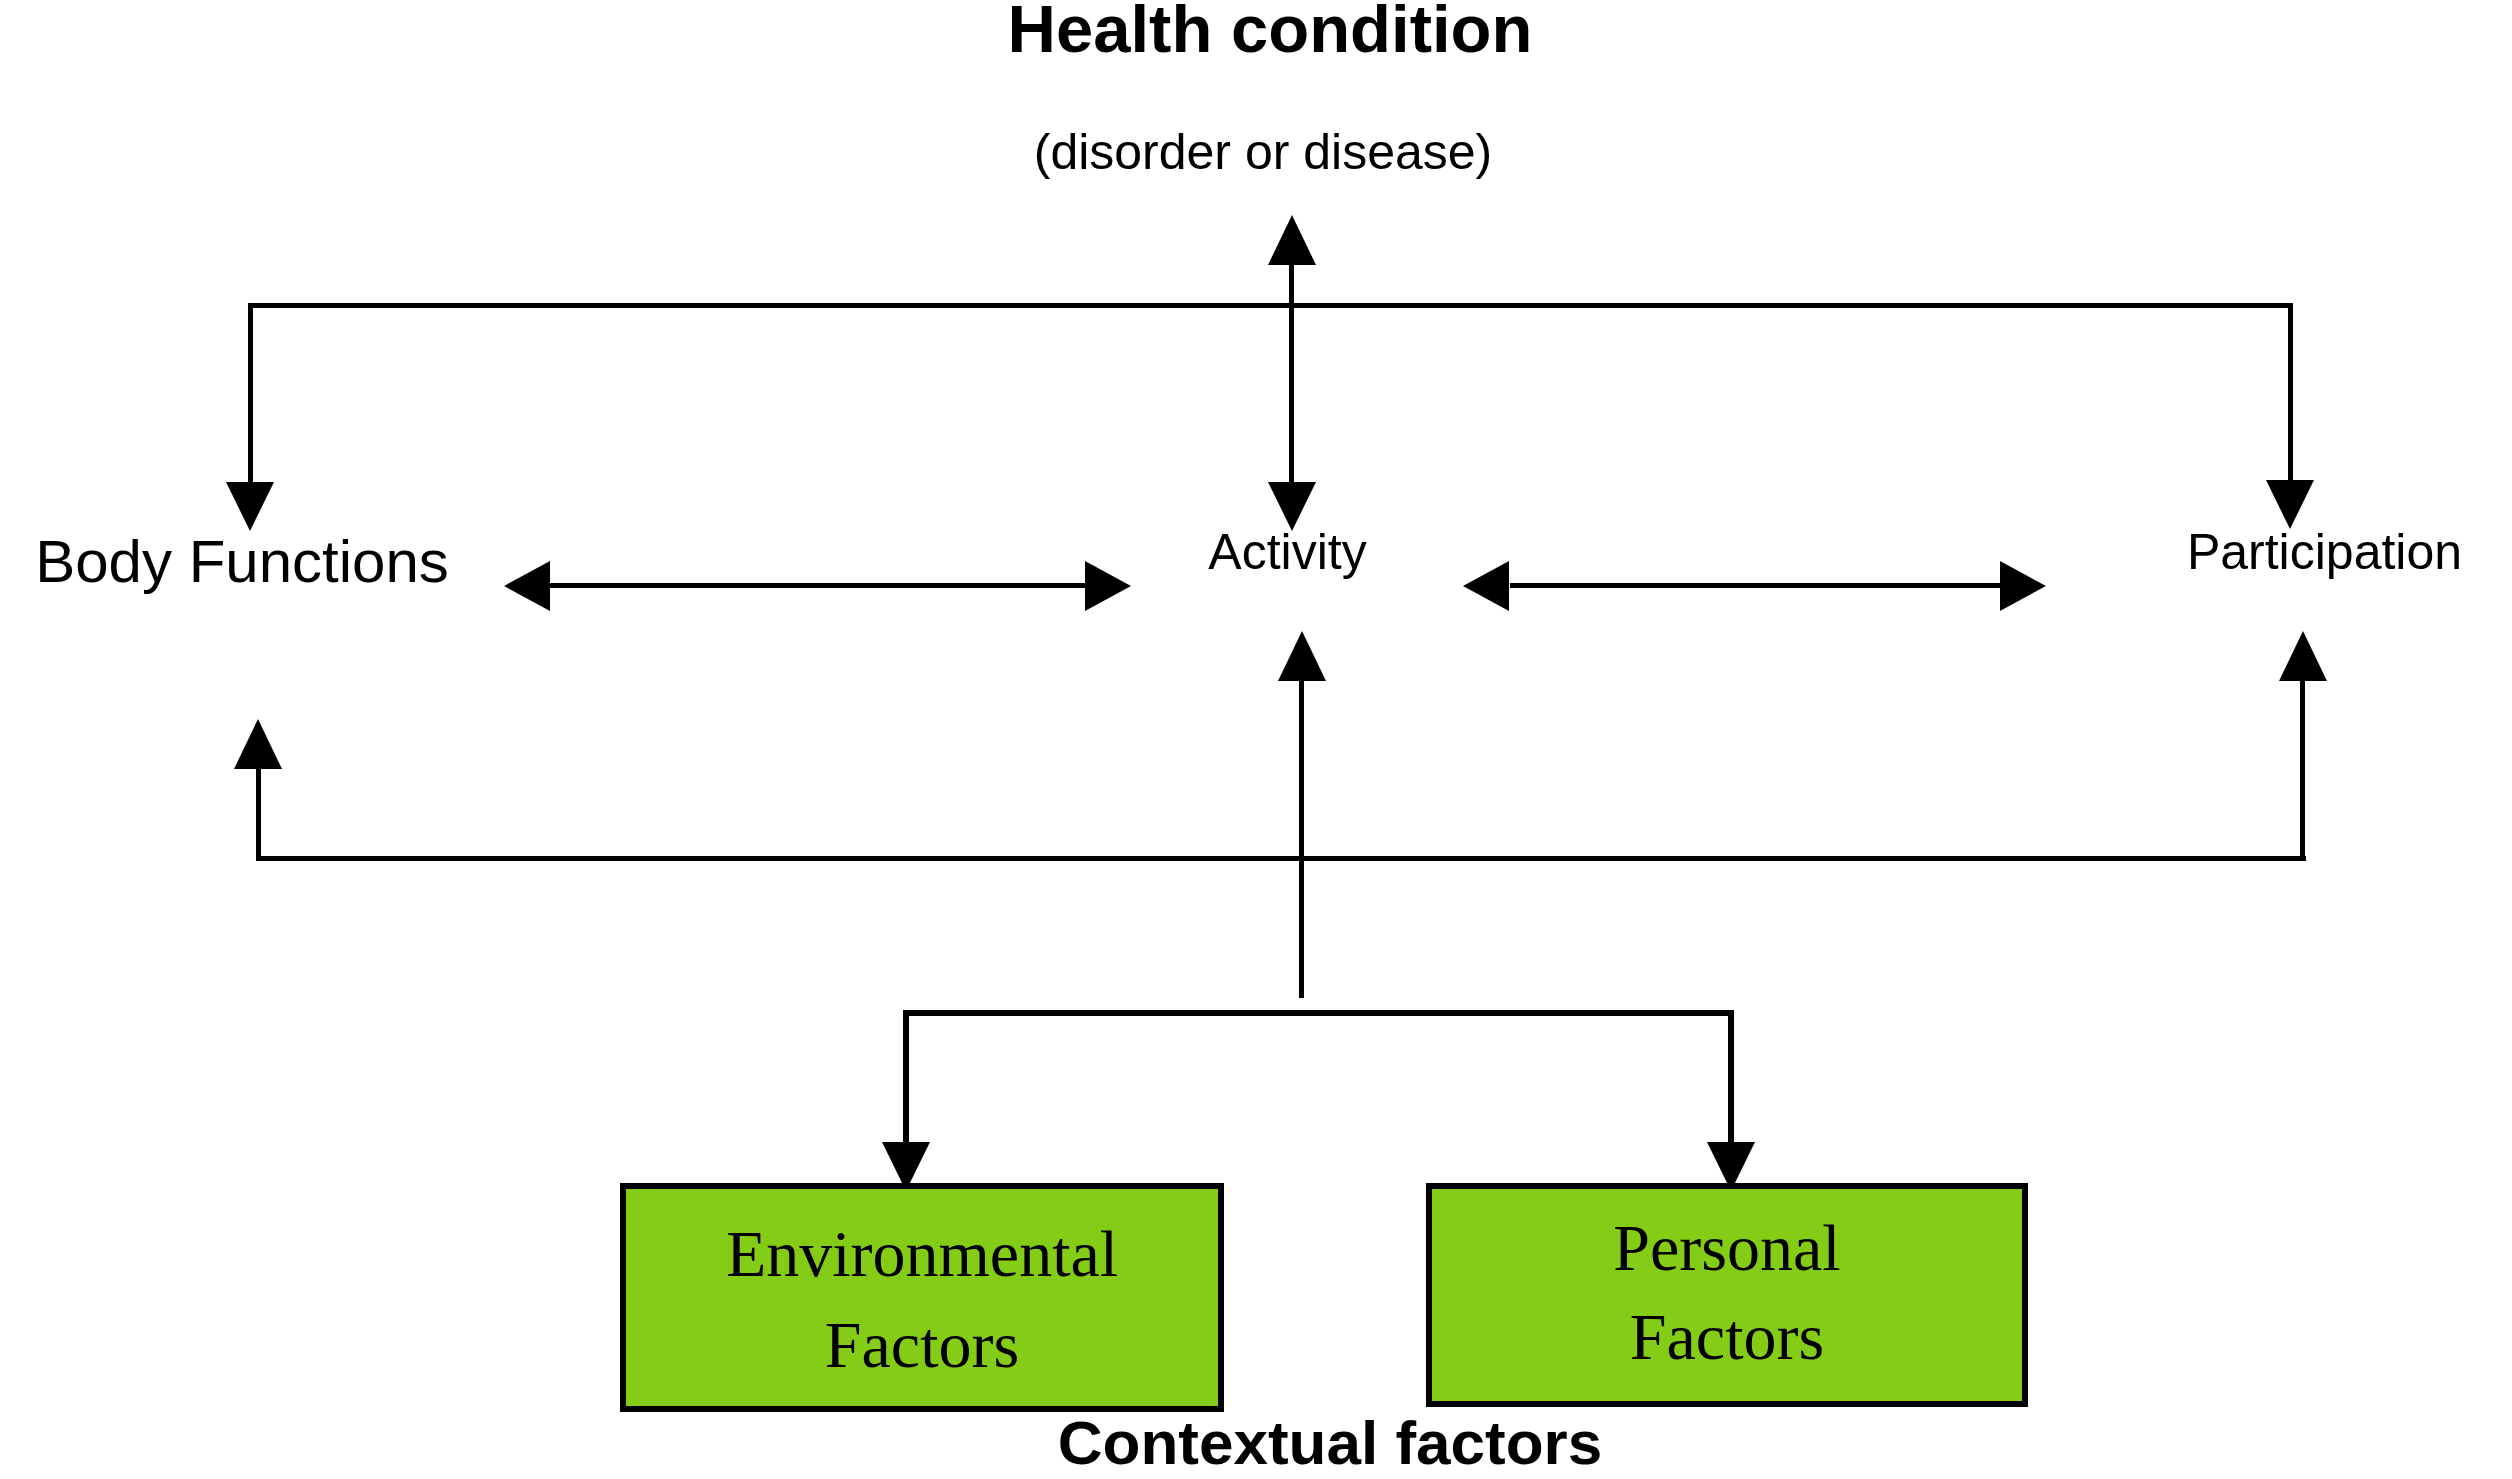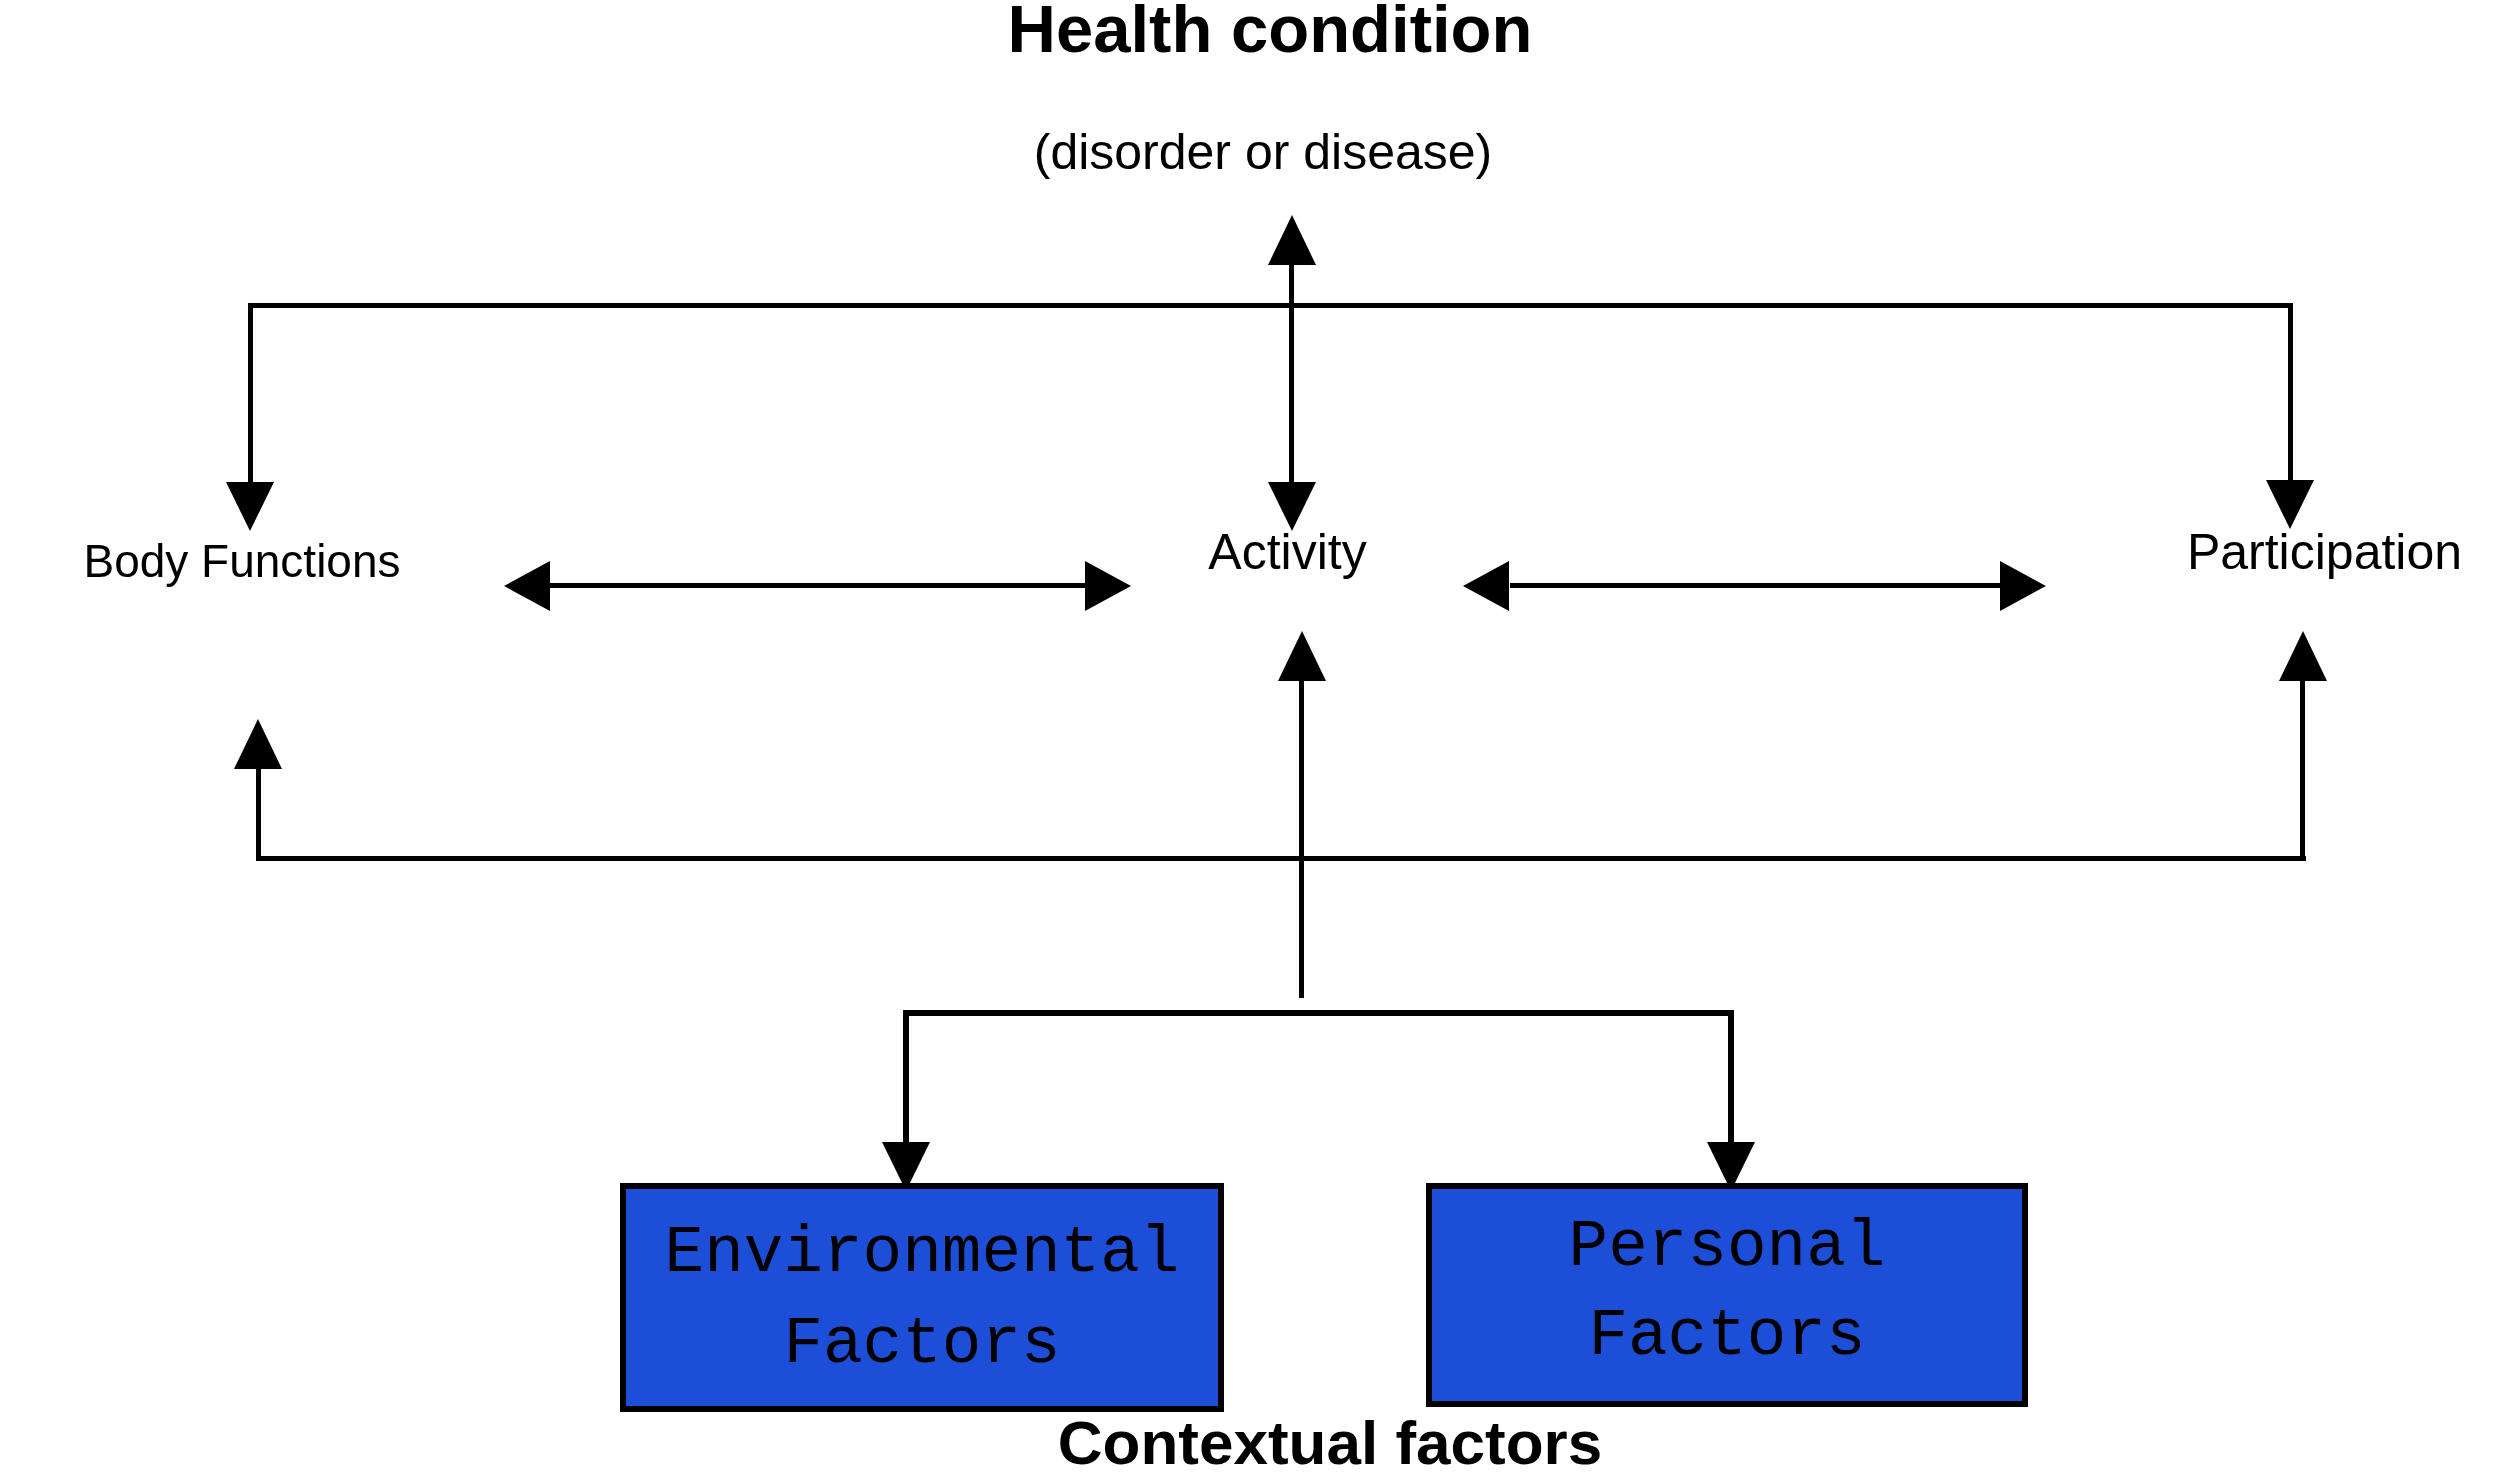--- a/index.html
+++ b/index.html
@@ -9,36 +9,36 @@
     font-family: "Liberation Sans", sans-serif;
     color: #000000;
     overflow: hidden;
   }
   #canvas { position: relative; width: 2512px; height: 1171px; background: #ffffff; }
 
   .txt { position: absolute; text-align: center; white-space: nowrap; color: #000; }
   .sans-big   { font-size: 50px; line-height: 1; }
   .sans-title { font-size: 67px; line-height: 1; font-weight: bold; }
   .sans-foot  { font-size: 62px; line-height: 1; font-weight: bold; }
-  .two-line   { font-size: 46px; line-height: 107px; white-space: pre-line; }
+  .two-line   { font-size: 60px; line-height: 107px; white-space: pre-line; }
 
   .line  { position: absolute; background: #000; }
   .arrow { position: absolute; width: 0; height: 0; }
   .arr-down  { border-left: 24px solid transparent; border-right: 24px solid transparent; border-top: 49px solid #000; }
   .arr-up    { border-left: 24px solid transparent; border-right: 24px solid transparent; border-bottom: 50px solid #000; }
   .arr-left  { border-top: 25px solid transparent; border-bottom: 25px solid transparent; border-right: 46px solid #000; }
   .arr-right { border-top: 25px solid transparent; border-bottom: 25px solid transparent; border-left: 46px solid #000; }
 
   .box {
     position: absolute;
     border: 6.2px solid #000;
     box-sizing: border-box;
-    background: #1d4ed8;
+    background: #84cc16;
     display: flex; flex-direction: column; align-items: center; justify-content: center;
-    font-family: Liberation Mono, monospace;
+    font-family: Liberation Serif, serif;
     font-size: 66px; line-height: 91px;
     text-align: center;
   }
   .box .bline { display: block; }
 </style>
 </head>
 <body>
 
 <div id="canvas">
 

